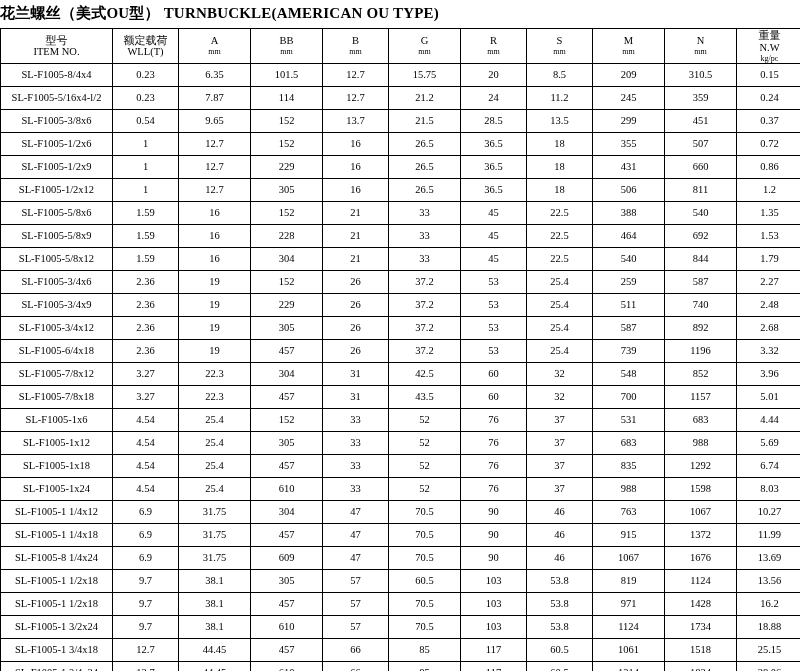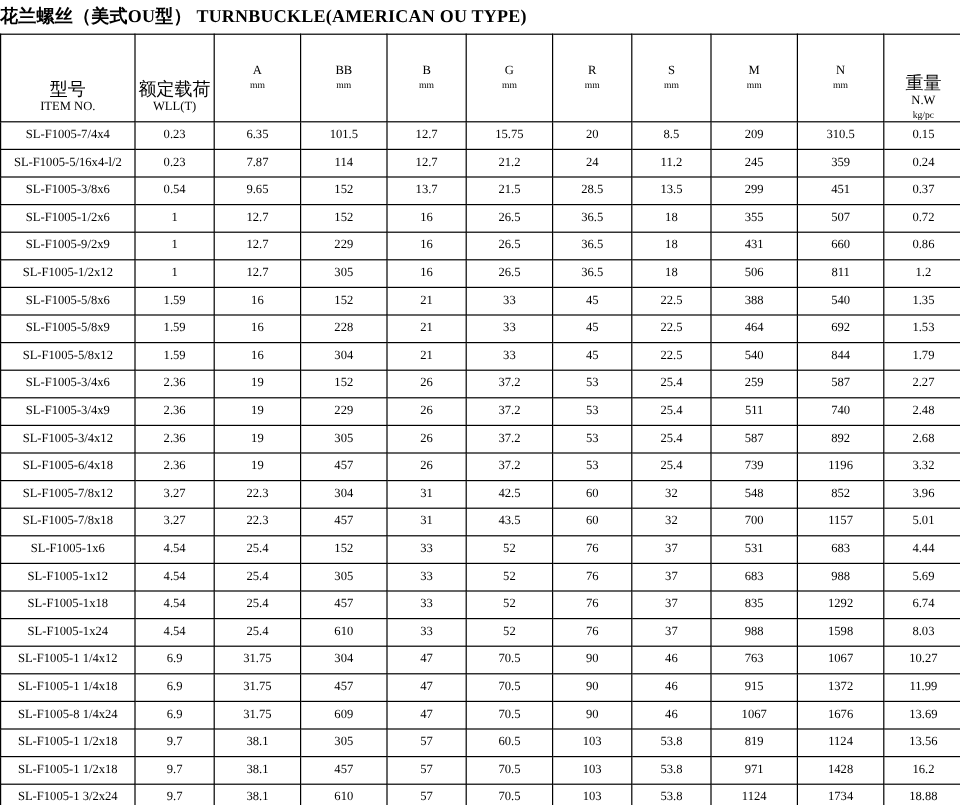--- a/index.html
+++ b/index.html
@@ -51,23 +51,22 @@
     font-size: 10.5px;
     display: block;
     font-weight: normal;
   }
   .hd-sub {
     font-size: 8px;
     display: block;
     font-weight: normal;
   }
   .hd-cjk {
-    font-size: 15px;
+    font-size: 11px;
     display: block;
-    margin-top: 33px;
   }
   td.item {
     text-align: left;
     padding-left: 4px;
     font-size: 10.5px;
   }
   
   col.c0 { width: 112px; }
   col.c1 { width: 66px; }
   col.c2 { width: 72px; }
@@ -145,21 +144,21 @@
         </th>
         <th>
           <span class="hd-cjk">重量</span>
           <span class="hd-main">N.W</span>
           <span class="hd-sub">kg/pc</span>
         </th>
       </tr>
     </thead>
     <tbody id="spec-body">
         <tr>
-          <td class="item">SL-F1005-7/4x4</td>
+          <td class="item">SL-F1005-8/4x4</td>
           <td>0.23</td>
           <td>6.35</td>
           <td>101.5</td>
           <td>12.7</td>
           <td>15.75</td>
           <td>20</td>
           <td>8.5</td>
           <td>209</td>
           <td>310.5</td>
           <td>0.15</td>
@@ -197,21 +196,21 @@
           <td>152</td>
           <td>16</td>
           <td>26.5</td>
           <td>36.5</td>
           <td>18</td>
           <td>355</td>
           <td>507</td>
           <td>0.72</td>
         </tr>
         <tr>
-          <td class="item">SL-F1005-9/2x9</td>
+          <td class="item">SL-F1005-1/2x9</td>
           <td>1</td>
           <td>12.7</td>
           <td>229</td>
           <td>16</td>
           <td>26.5</td>
           <td>36.5</td>
           <td>18</td>
           <td>431</td>
           <td>660</td>
           <td>0.86</td>

